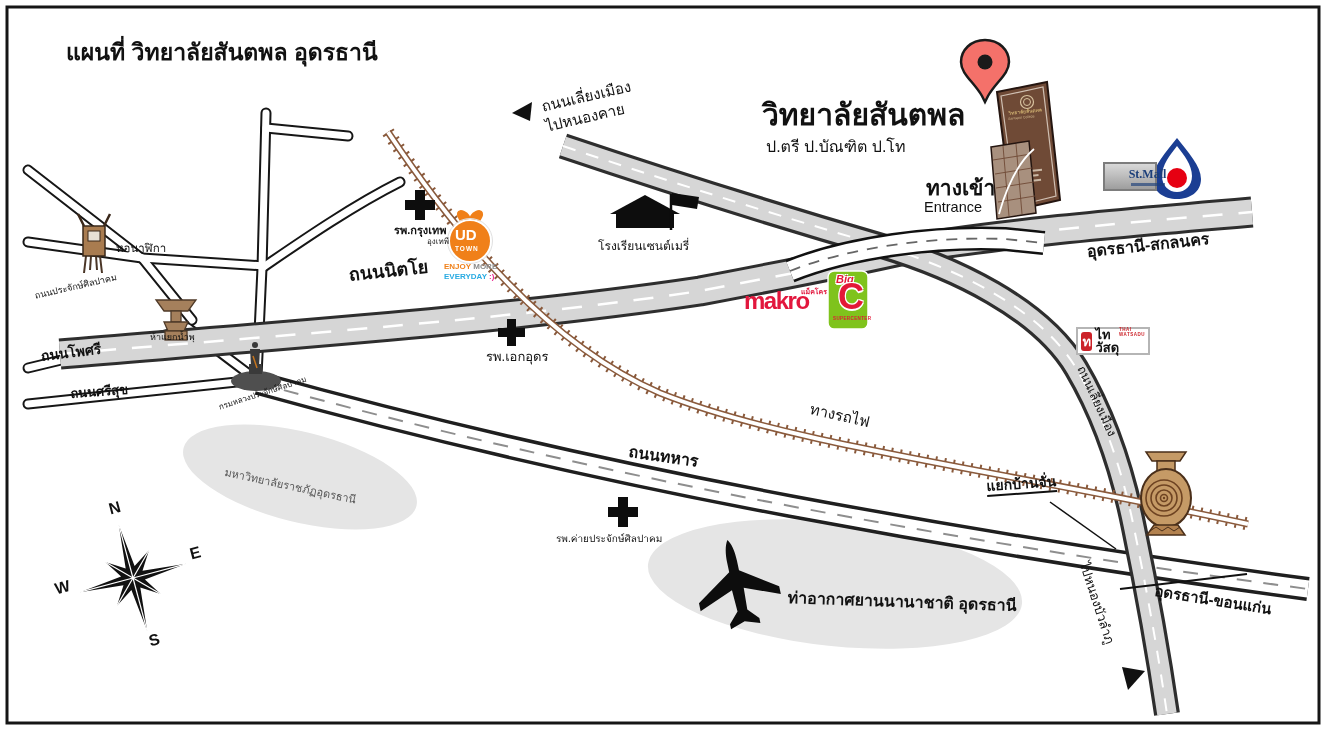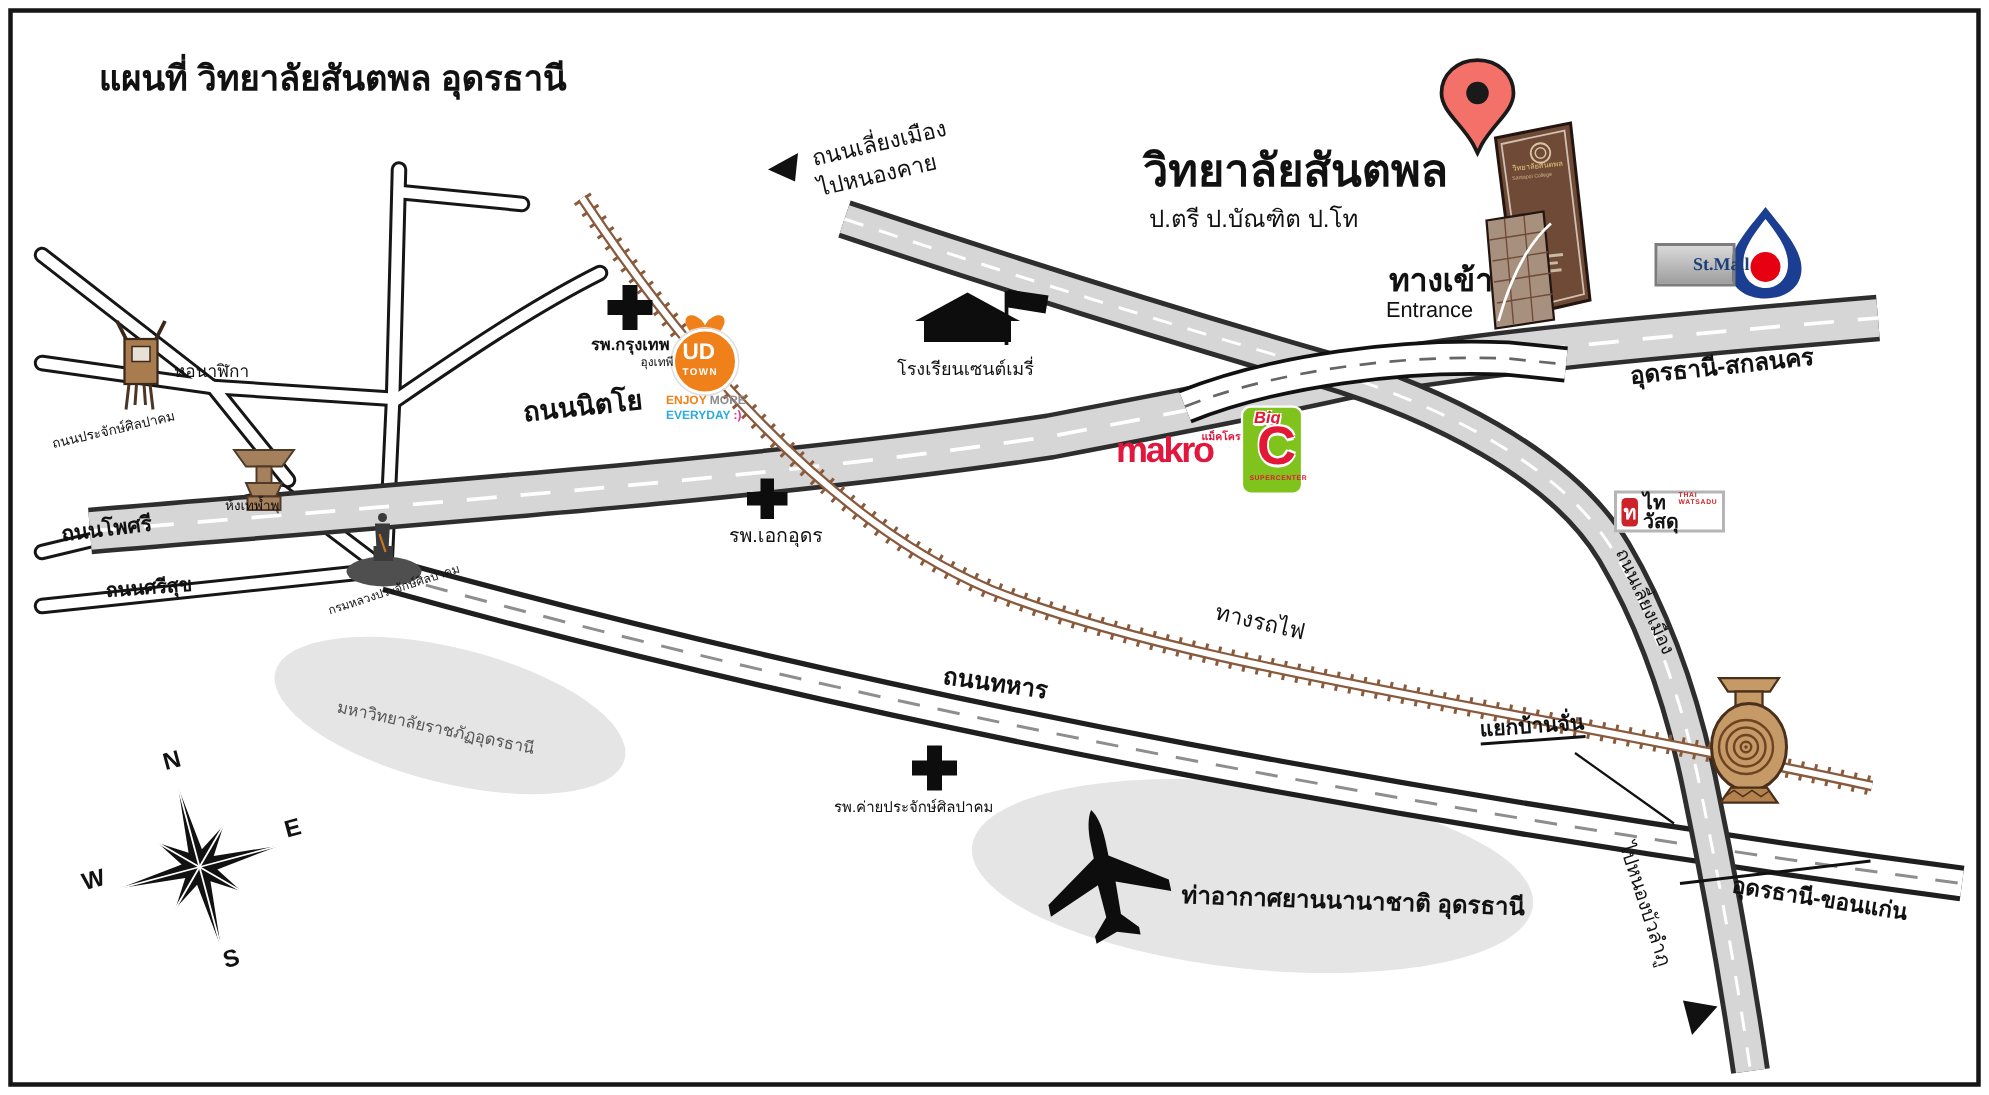--- a/index.html
+++ b/index.html
@@ -7,21 +7,21 @@
     position:relative;width:1326px;height:730px;background:#fff;overflow:hidden;
     font-family:"Liberation Sans","DejaVu Sans",sans-serif;color:#111;
   }
   .lb{position:absolute;white-space:nowrap;transform-origin:left top;color:#111;line-height:1.1;}
   .ctr{text-align:left;}
   svg{position:absolute;left:0;top:0;}
   #stmall-box{
     position:absolute;left:1103px;top:162px;width:54px;height:29px;
     background:linear-gradient(180deg,#d9d9d9,#9e9e9e);
     border:2px solid #7d7d7d;box-sizing:border-box;
-    display:flex;flex-direction:row;align-items:center;justify-content:center;padding-left:35px;
+    display:flex;flex-direction:column;align-items:center;justify-content:center;padding-left:35px;
   }
   #stmall-box .t{font-family:"Liberation Serif","DejaVu Serif",serif;font-weight:700;font-size:12px;color:#1c3f7a;}
   #stmall-box .bar{width:34px;height:3px;background:#1c3f7a;margin-top:1px;opacity:.65;}
   #watsadu-box{
     position:absolute;left:1076px;top:327px;width:74px;height:28px;background:#fff;
     border:2px solid #b5b5b5;box-sizing:border-box;display:flex;align-items:center;padding:1px 3px;gap:3px;
   }
   #watsadu-box .sq{width:19px;height:19px;background:#cc2229;border-radius:3px;color:#fff;font-weight:700;
     font-size:13px;display:flex;align-items:center;justify-content:center;}
   #watsadu-box .col{display:flex;flex-direction:row;line-height:1;justify-content:center;}
@@ -236,21 +236,21 @@
   <div class="lb" style="left:394px;top:224px;font-size:11px;font-weight:600;">รพ.กรุงเทพ</div>
   <div class="lb" style="left:427px;top:238px;font-size:8px;">อุงเทพี</div>
 
   <div class="lb" style="left:486px;top:350px;font-size:13px;">รพ.เอกอุดร</div>
   <div class="lb" style="left:556px;top:533px;font-size:10px;">รพ.ค่ายประจักษ์ศิลปาคม</div>
 
   <div class="lb" style="left:40px;top:349px;font-size:14px;font-weight:600;transform:rotate(-7deg);">ถนนโพศรี</div>
   <div class="lb" style="left:34px;top:292px;font-size:9px;transform:rotate(-13deg);">ถนนประจักษ์ศิลปาคม</div>
   <div class="lb" style="left:70px;top:387px;font-size:13px;font-weight:600;transform:rotate(-4deg);">ถนนศรีสุข</div>
   <div class="lb" style="left:116px;top:242px;font-size:11.5px;">หอนาฬิกา</div>
-  <div class="lb" style="left:150px;top:333px;font-size:9px;">ห้งเทพ้ำพุ</div>
+  <div class="lb" style="left:150px;top:333px;font-size:9px;">ห้าแยกน้ำพุ</div>
   <div class="lb" style="left:218px;top:404px;font-size:8px;transform:rotate(-18deg);">กรมหลวงประจักษ์ศิลปาคม</div>
 
   <div class="lb" style="left:226px;top:466px;font-size:11px;color:#555;transform:rotate(12deg);">มหาวิทยาลัยราชภัฏอุดรธานี</div>
 
   <div class="lb" style="left:630px;top:443px;font-size:16px;font-weight:600;transform:rotate(8deg);">ถนนทหาร</div>
   <div class="lb" style="left:812px;top:401px;font-size:15px;transform:rotate(13deg);">ทางรถไฟ</div>
 
   <div class="lb" style="left:788px;top:589px;font-size:16px;font-weight:600;transform:rotate(2deg);">ท่าอากาศยานนานาชาติ อุดรธานี</div>
 
   <div class="lb" style="left:986px;top:479px;font-size:14px;font-weight:600;transform:rotate(-4deg);border-bottom:2px solid #111;padding-bottom:1px;">แยกบ้านจั่น</div>

